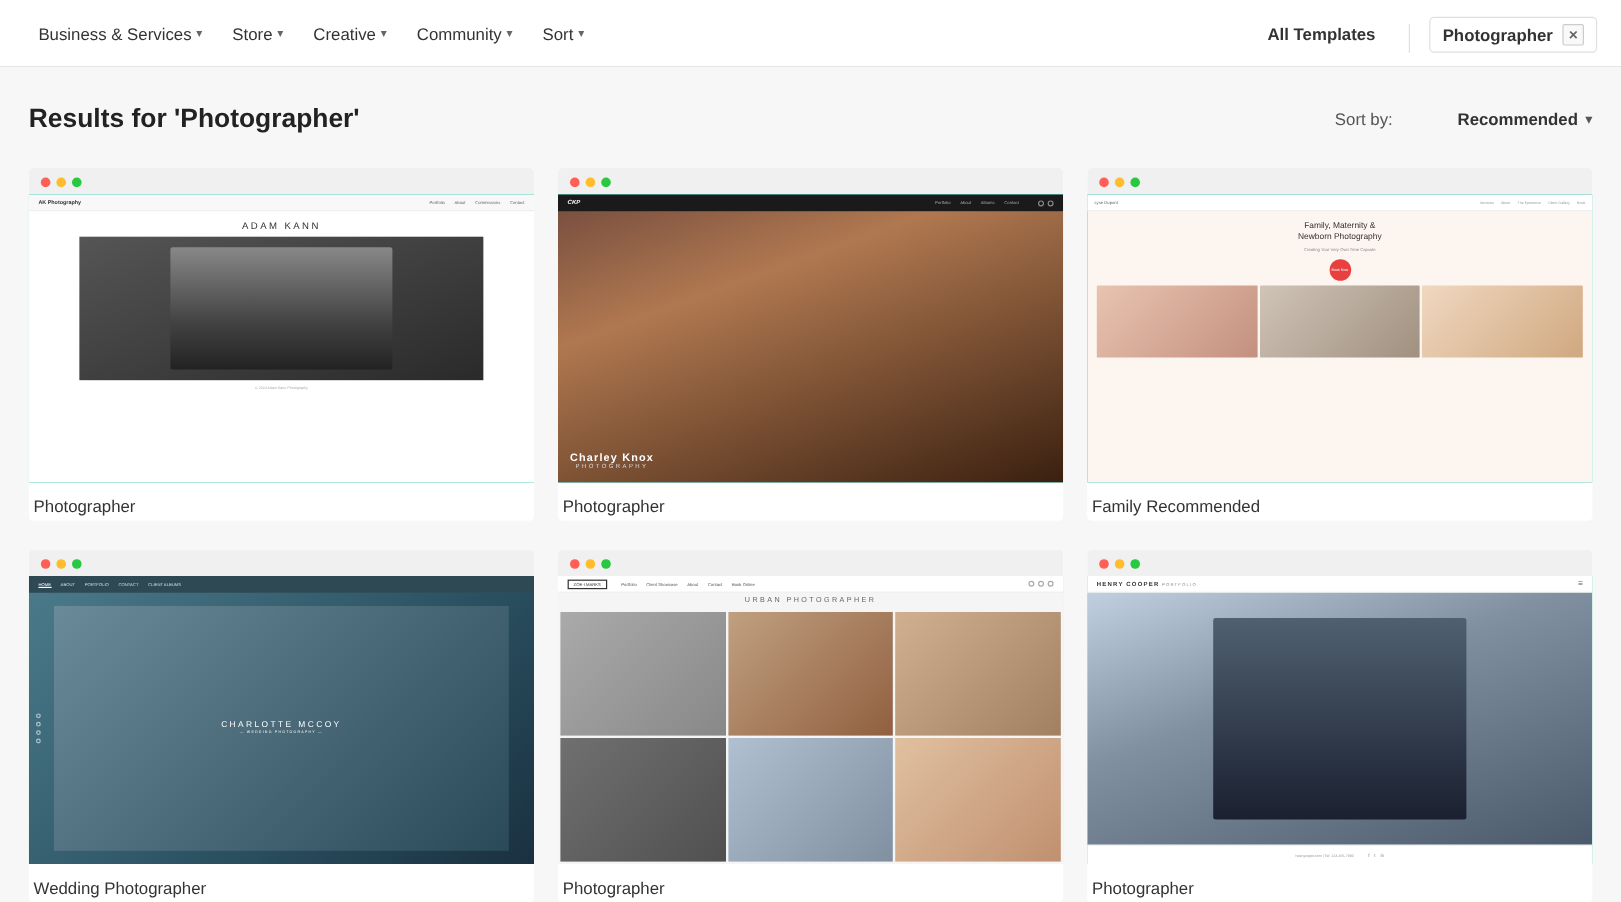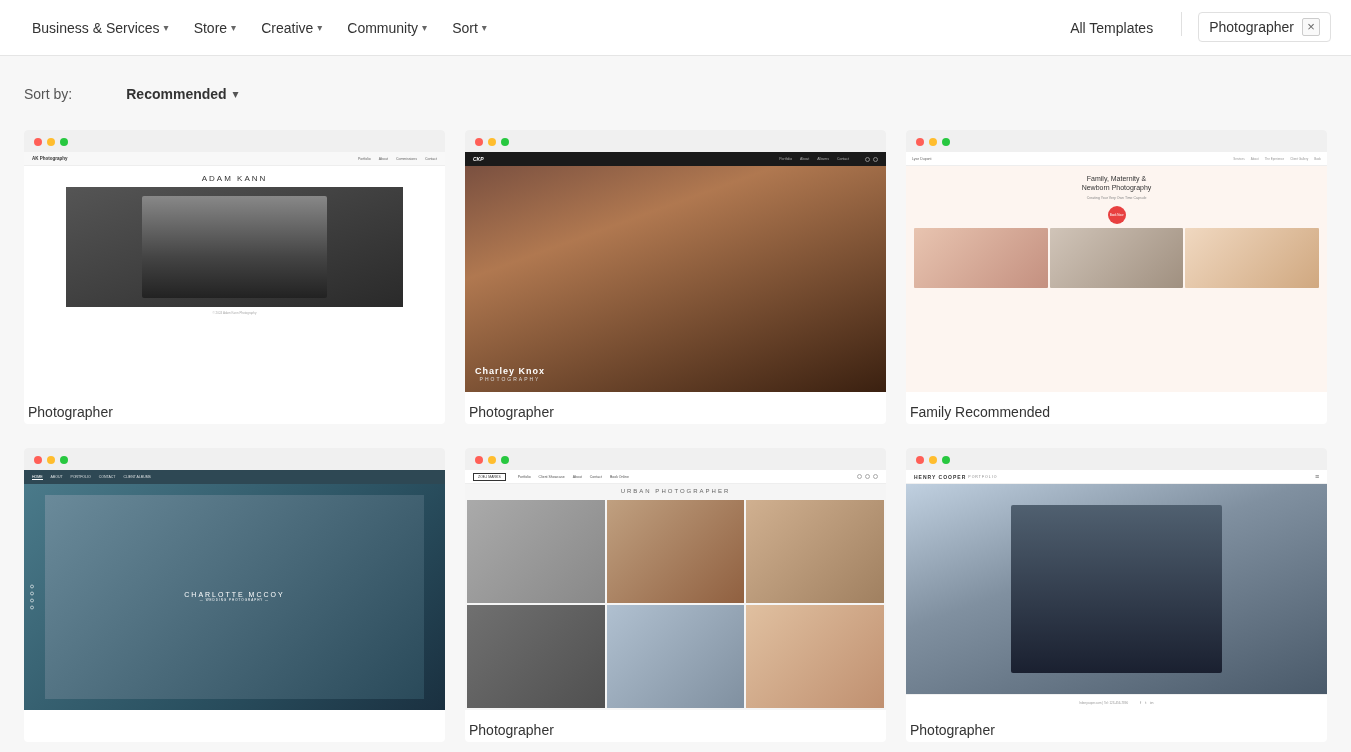--- a/index.html
+++ b/index.html
@@ -36,22 +36,23 @@
       color: #666;
     }
     .nav-divider {
       width: 1px;
       height: 24px;
       background: #e0e0e0;
       margin: 0 8px;
     }
     .nav-right {
       display: flex;
-      align-items: flex-start;
+      align-items: flex-end;
       gap: 8px;
+      font-weight: bold;
     }
     .search-tag {
       display: flex;
       align-items: center;
       gap: 8px;
       border: 1px solid #e0e0e0;
       border-radius: 4px;
       padding: 5px 10px;
       font-size: 14px;
       color: #333;
@@ -296,20 +297,21 @@
     <div class="nav-divider"></div>
     <div class="search-tag">
       <span class="search-tag-label">Photographer</span>
       <div class="close-btn">×</div>
     </div>
   </div>
 </nav>
 
 <main class="main-content">
   <div class="results-header">
+    <h2 class="results-title">Results for 'Photographer'</h2>
     <div class="sort-by">
       <span class="sort-by-label">Sort by:</span>
       <span class="sort-by-value">Recommended</span>
       <span class="sort-chevron">▾</span>
     </div>
   </div>
 
   <div class="templates-grid">
 
     <div class="template-card">
@@ -432,20 +434,21 @@
             </div>
             <div class="mock-4-dots">
               <div class="mock-4-dot"></div>
               <div class="mock-4-dot"></div>
               <div class="mock-4-dot"></div>
               <div class="mock-4-dot"></div>
             </div>
           </div>
         </div>
       </div>
+      <div class="template-name">Wedding Photographer</div>
     </div>
 
     <div class="template-card">
       <div class="browser-chrome">
         <div class="dot dot-red"></div>
         <div class="dot dot-yellow"></div>
         <div class="dot dot-green"></div>
       </div>
       <div class="template-thumbnail-wrap">
         <div class="mock-5" style="height:100%;">

